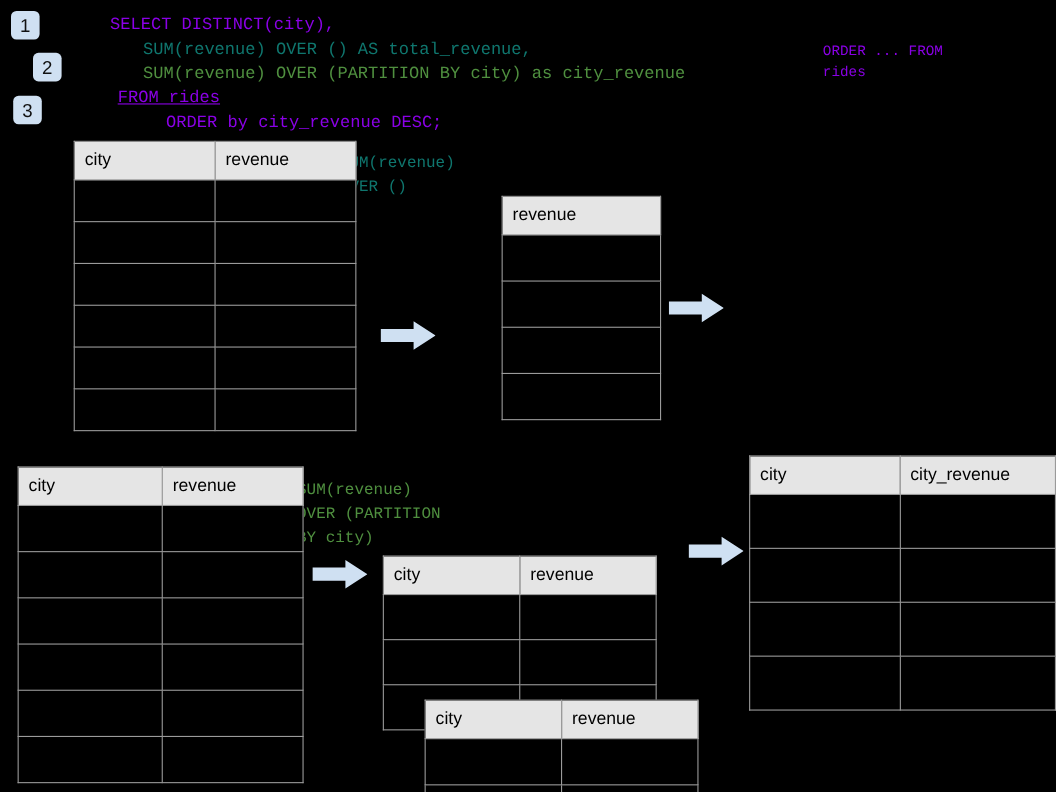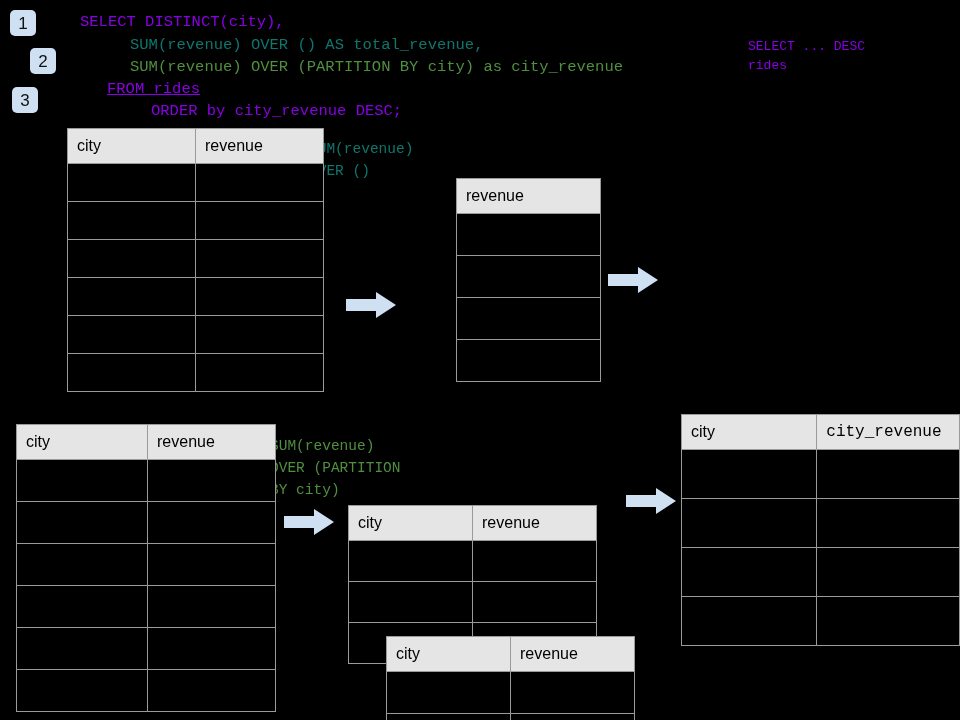--- a/index.html
+++ b/index.html
@@ -97,27 +97,27 @@
   <div class="badge" style="left:10px; top:10px;">
     <span>1</span>
   </div>
   <div class="badge" style="left:30px; top:48px;">
     <span>2</span>
   </div>
   <div class="badge" style="left:12px; top:87px;">
     <span>3</span>
   </div>
 
-  <div class="code c-purple" style="left:80px; top:11px;text-align:right;">SELECT DISTINCT(city),</div>
+  <div class="code c-purple" style="left:100px; top:11px;text-align:right;">SELECT DISTINCT(city),</div>
   <div class="code c-red" style="left:130px; top:34px;">SUM(revenue) OVER () AS total_revenue,</div>
   <div class="code c-green" style="left:130px; top:56px;">SUM(revenue) OVER (PARTITION BY city) as city_revenue</div>
   <div class="code c-purple" style="left:107px; top:78px;text-decoration:underline;">FROM rides</div>
   <div class="code c-purple" style="left:107px; top:100px;margin-left:44px;">ORDER by city_revenue DESC;</div>
 
-  <div class="code small c-purple" style="left:748px; top:37px;">SELECT ... DESC
+  <div class="code small c-purple" style="left:748px; top:37px;">ORDER ... FROM
 rides</div>
 
   <div class="annot c-red" style="left:309px; top:138px;">SUM(revenue)
 OVER ()</div>
 
   <div class="annot c-green" style="left:270px; top:435px;">SUM(revenue)
 OVER (PARTITION
 BY city)</div>
 
   <table class="tbl" style="left:67px; top:128px;">
@@ -251,21 +251,21 @@
           <td style="height:41px;"></td>
           <td></td>
         </tr>
     </tbody>
   </table>
 
   <table class="tbl" style="left:681px; top:414px;">
     <thead>
       <tr>
         <th style="width:133px;">city</th>
-        <th style="width:134px;font-family:Liberation Mono, monospace;">city_revenue</th>
+        <th style="width:134px;">city_revenue</th>
       </tr>
     </thead>
     <tbody>
       <tr>
           <td style="height:48px;"></td>
           <td></td>
         </tr>
       <tr>
           <td style="height:48px;"></td>
           <td></td>

